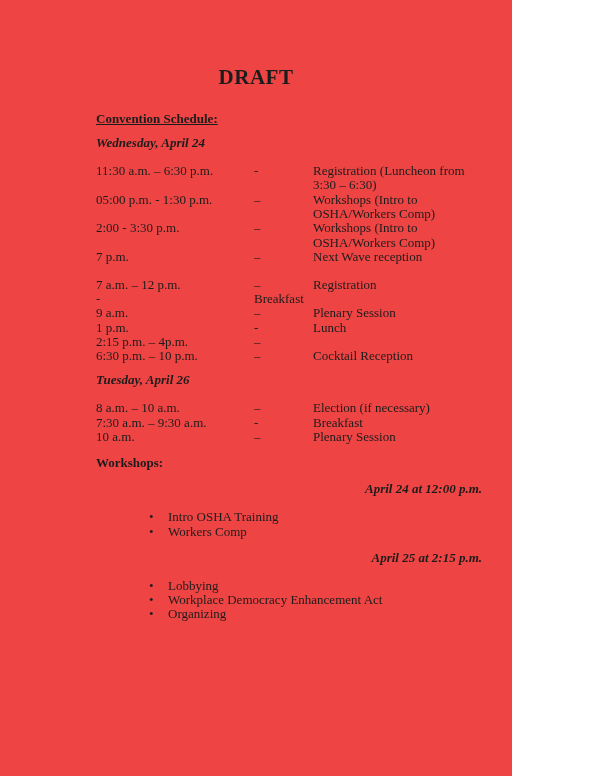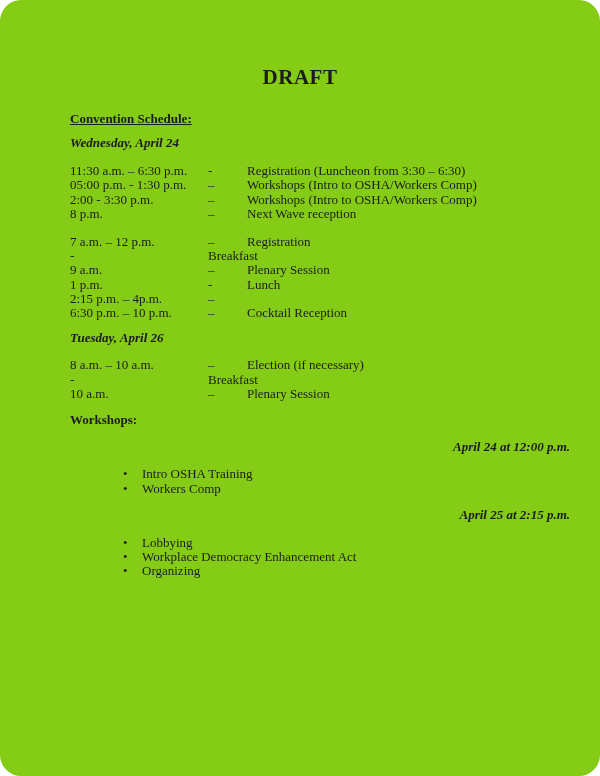--- a/index.html
+++ b/index.html
@@ -1,54 +1,54 @@
 <!DOCTYPE html>
 <html><head>
 <meta charset="utf-8">
 <style>
   html, body { margin: 0; padding: 0; background: #ffffff; }
   .page {
-    width: 600px;
+    width: 512px;
     height: 776px;
-    background: #84cc16;
+    background: #ef4444;
     font-family: "Liberation Serif", serif;
     color: #1c1c1c;
     position: relative;
     overflow: hidden;
-    border-radius: 21px;
   }
   .title {
     padding-top: 65px;
     text-align: center;
     font-weight: bold;
     font-size: 21px;
     line-height: 24px;
     letter-spacing: 0.5px;
   }
   .content {
     display: flow-root;
-    margin-left: 70px;
+    margin-left: 96px;
     margin-right: 30px;
     font-size: 13px;
     line-height: 14.3px;
   }
   .main-heading {
     margin-top: 23px;
     font-weight: bold;
     text-decoration: underline;
   }
   .day-heading {
     margin-top: 10px;
     font-weight: bold;
     font-style: italic;
   }
   .rows { margin-top: 13.5px; }
   .row {
     display: grid;
     grid-template-columns: 138px 39px 1fr;
+    gap: 20px;
   }
   .workshops-heading {
     margin-top: 12px;
     font-weight: bold;
   }
   .session-heading {
     margin-top: 12px;
     margin-left: 36px;
     font-weight: bold;
     font-style: italic;
@@ -78,21 +78,21 @@
         <span class="time">05:00 p.m. - 1:30 p.m.</span>
         <span class="dash">–</span>
         <span class="desc">Workshops (Intro to OSHA/Workers Comp)</span>
       </div>
       <div class="row">
         <span class="time">2:00 - 3:30 p.m.</span>
         <span class="dash">–</span>
         <span class="desc">Workshops (Intro to OSHA/Workers Comp)</span>
       </div>
       <div class="row">
-        <span class="time">8 p.m.</span>
+        <span class="time">7 p.m.</span>
         <span class="dash">–</span>
         <span class="desc">Next Wave reception</span>
       </div>
     </div>
 
     <div class="rows">
       <div class="row">
         <span class="time">7 a.m. – 12 p.m.</span>
         <span class="dash">–</span>
         <span class="desc">Registration</span>
@@ -123,20 +123,21 @@
     </div>
 
     <div class="day-heading">Tuesday, April 26</div>
     <div class="rows">
       <div class="row">
         <span class="time">8 a.m. – 10 a.m.</span>
         <span class="dash">–</span>
         <span class="desc">Election (if necessary)</span>
       </div>
       <div class="row">
+        <span class="time">7:30 a.m. – 9:30 a.m.</span>
         <span class="dash">-</span>
         <span class="desc">Breakfast</span>
       </div>
       <div class="row">
         <span class="time">10 a.m.</span>
         <span class="dash">–</span>
         <span class="desc">Plenary Session</span>
       </div>
     </div>
 

